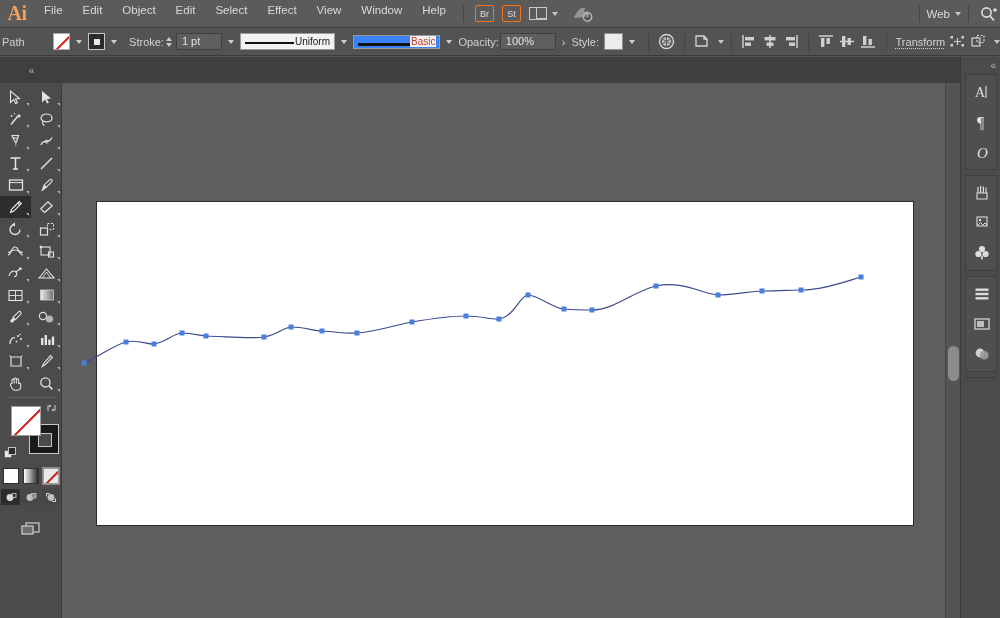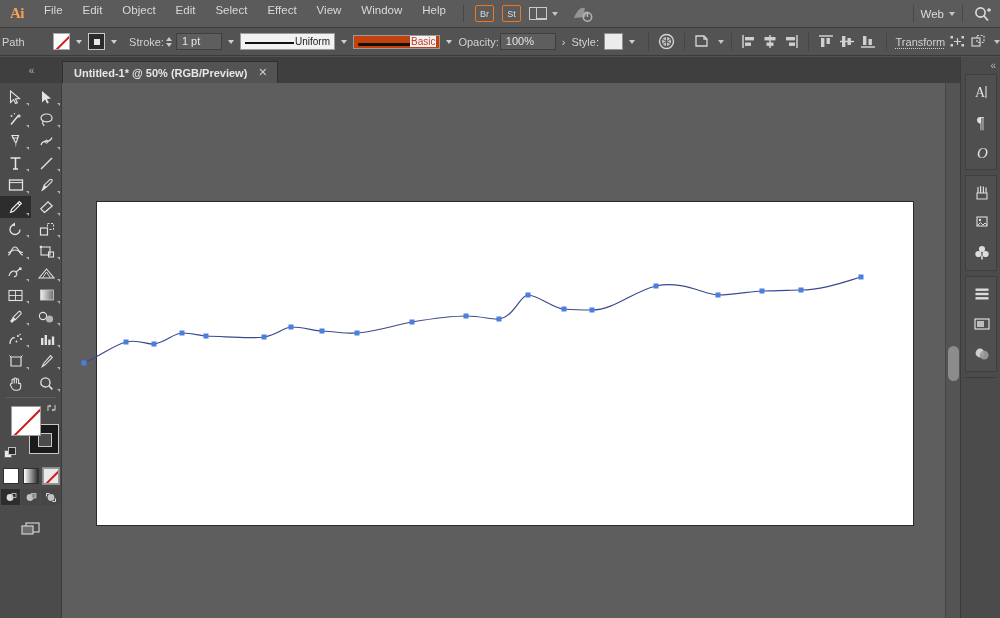--- a/index.html
+++ b/index.html
@@ -17,21 +17,21 @@
   
   .menubar {
     position: absolute; left: 0; top: 0; width: 1000px; height: 28px;
     background: #5b5b5b;
     display: flex; align-items: center;
     border-bottom: 1px solid #3d3d3d;
   }
   .ai-logo {
     width: 34px; height: 28px;
     display: flex; align-items: center; justify-content: center;
-    color: #f2a05a; font-weight: bold; font-size: 15px;
+    color: #f2a05a; font-weight: bold; font-size: 20px;
     font-family: "Liberation Serif", serif;
     letter-spacing: -0.5px;
   }
   .menu-item {
     padding: 0 10px; height: 36px; line-height: 28px;
     font-size: 11.5px; color: #d9d9d9; cursor: default; white-space: nowrap;
   }
   .mb-sep { width: 1px; height: 17px; background: #474747; margin: 0 7px; }
   .mb-btn {
     width: 19px; height: 17px; border: 1px solid #f97316; border-radius: 2px;
@@ -42,21 +42,21 @@
   .arrange-ico { display:flex; align-items:center; margin-left:4px; cursor:default;}
   .arrange-box { width:18px; height:13px; border:1.5px solid #c9c9c9; display:flex;}
   .arrange-box i { display:block; border-right:1.5px solid #c9c9c9; height:100%; }
   .arrange-box i:nth-child(1){ width:7px; }
   .arrange-box i:nth-child(2){ width:9px; border-right:0; border-bottom:1.5px solid #c9c9c9;}
   .caret {
     width:0;height:0;border-left:3.5px solid transparent;border-right:3.5px solid transparent;
     border-top:4px solid #c5c5c5; margin-left:5px;
   }
   .stock-ico { margin-left: 14px; opacity:.72; display:flex; align-items:center; cursor:default;}
-  .mb-right { margin-left:auto; display:flex; align-items:center; padding-right:6px; }
+  .mb-right { margin-left:auto; display:flex; align-items:center; }
   .web-label { font-size:11.5px; color:#dcdcdc; }
   .search-ico { margin-left:4px; display:flex; align-items:center; cursor:default;}
 
   
   .controlbar {
     position:absolute; left:0; top:28px; width:1000px; height:28px;
     background:#535353; display:flex; align-items:center;
     border-bottom:1px solid #3b3b3b; padding-left:2px;
   }
   .cb-label { font-size:11px; color:#d2d2d2; white-space:nowrap; }
@@ -94,21 +94,21 @@
   .profile-box {
     width:100px;height:17px;background:#f2f2f2;border:1px solid #9a9a9a;
     position:relative; display:flex; align-items:center; justify-content:flex-end;
     padding-right:3px;
   }
   .profile-box::before{
     content:""; position:absolute; left:4px; top:7.5px; width:78px; height:2px; background:#111;
   }
   .profile-box span { position:relative; font-size:10px; color:#202020; background:#f2f2f2; padding:0 1px;}
   .brush-box {
-    width:92px;height:14px;background:#c2410c;border:1px solid #9a9a9a;
+    width:92px;height:14px;background:#3b82f6;border:1px solid #9a9a9a;
     position:relative; display:flex; align-items:center; justify-content:flex-end;
     padding-right:3px;
   }
   .brush-box::before{
     content:""; position:absolute; left:4px; top:7.5px; width:70px; height:2.6px; background:#111;
     border-radius:1px;
   }
   .brush-box span { position:relative; font-size:10px; color:#c23a2a; background:#f2f2f2; padding:0 1px;}
   .arrow-r { font-size:11px; color:#cfcfcf; margin:0 6px; cursor:default;}
   .style-sw { width:20px;height:17px;background:#ececec;border:1px solid #8f8f8f; }
@@ -410,24 +410,20 @@
       <svg width="17" height="15" viewBox="0 0 17 15">
         <rect x="2" y="4" width="8" height="8" fill="none" stroke="#d2d2d2" stroke-width="1.2"></rect>
         <rect x="7" y="1.5" width="7" height="7" fill="none" stroke="#d2d2d2" stroke-width="1.2" stroke-dasharray="2 1.6"></rect>
       </svg>
     </div>
     <div class="caret"></div>
   </div>
 
   <div class="tabbar">
     <div class="collapse-arrows">«</div>
-    <div class="doctab">
-      <span>Untitled-1* @ 50% (RGB/Preview)</span>
-      <span class="tab-close">✕</span>
-    </div>
   </div>
 
   <div class="toolbar">
     <div class="tool-grid">
       <div class="tool">
         <svg width="13" height="15" viewBox="0 0 13 15">
             <path d="M1.5 1 L1.5 12.5 L4.6 9.6 L6.6 13.6 L8.4 12.7 L6.4 8.9 L10.5 8.6 Z" fill="none" stroke="#e2e2e2" stroke-width="1.1"></path>
           </svg>
       </div>
       <div class="tool">

